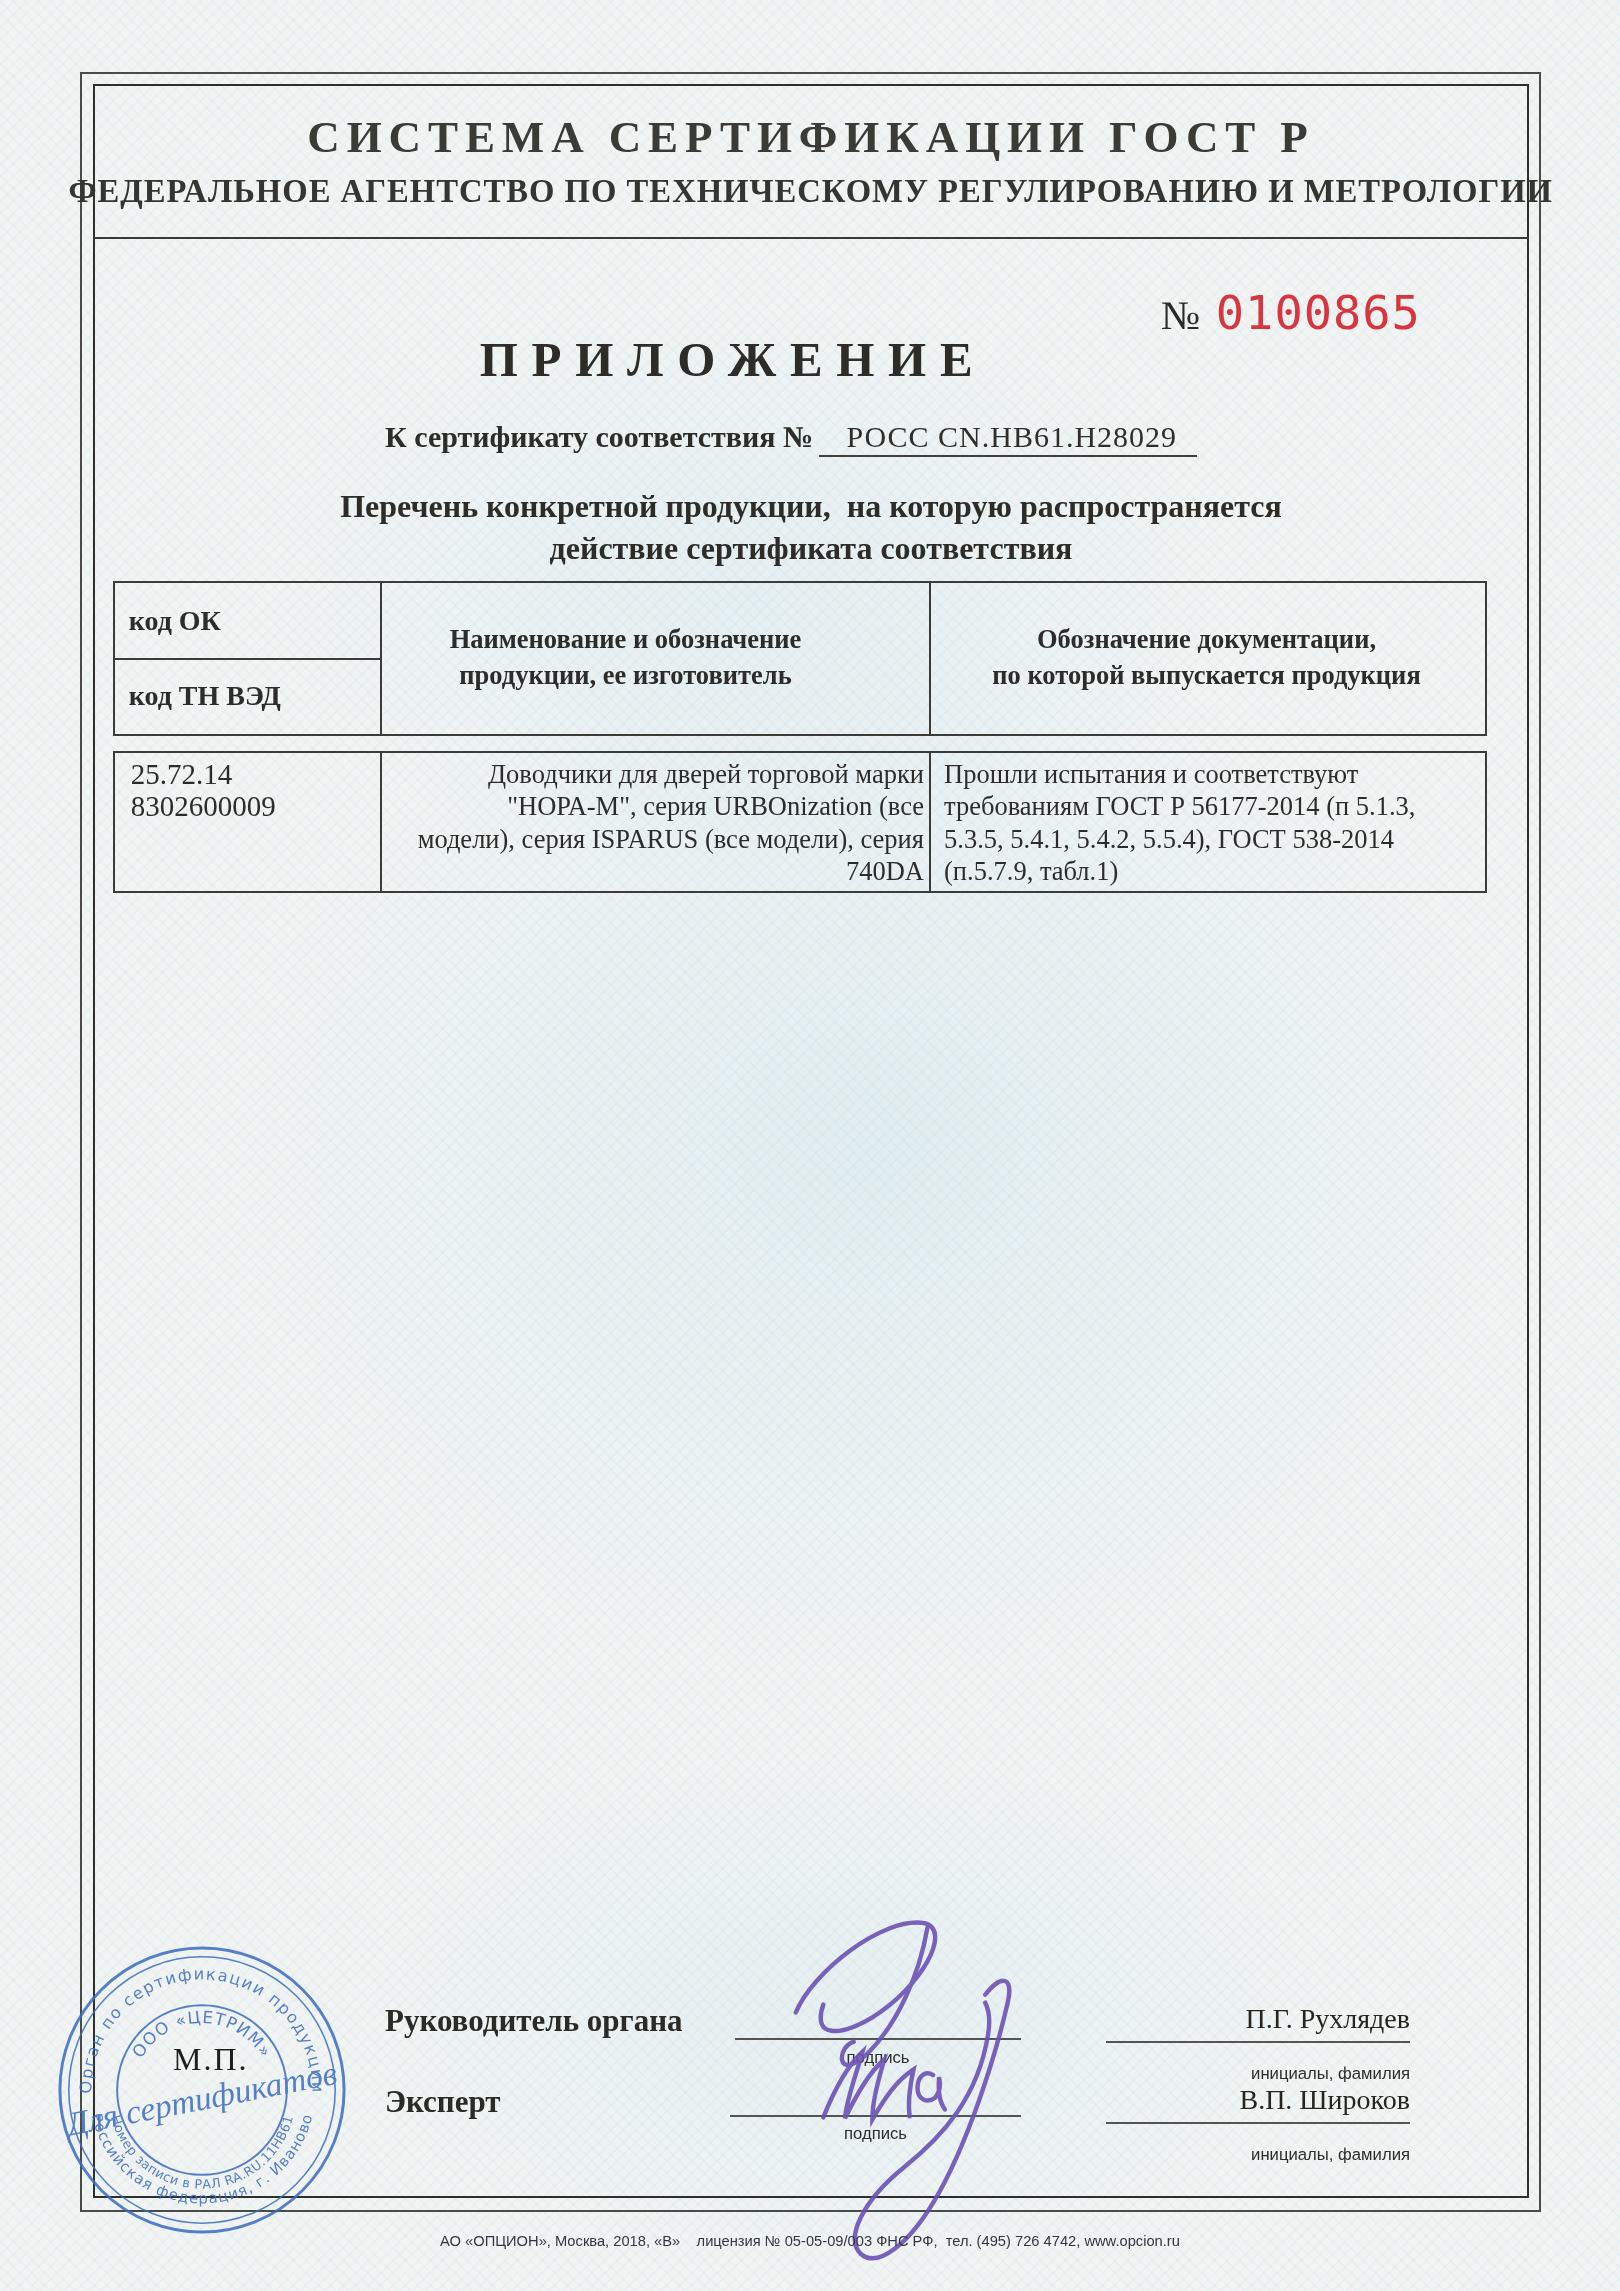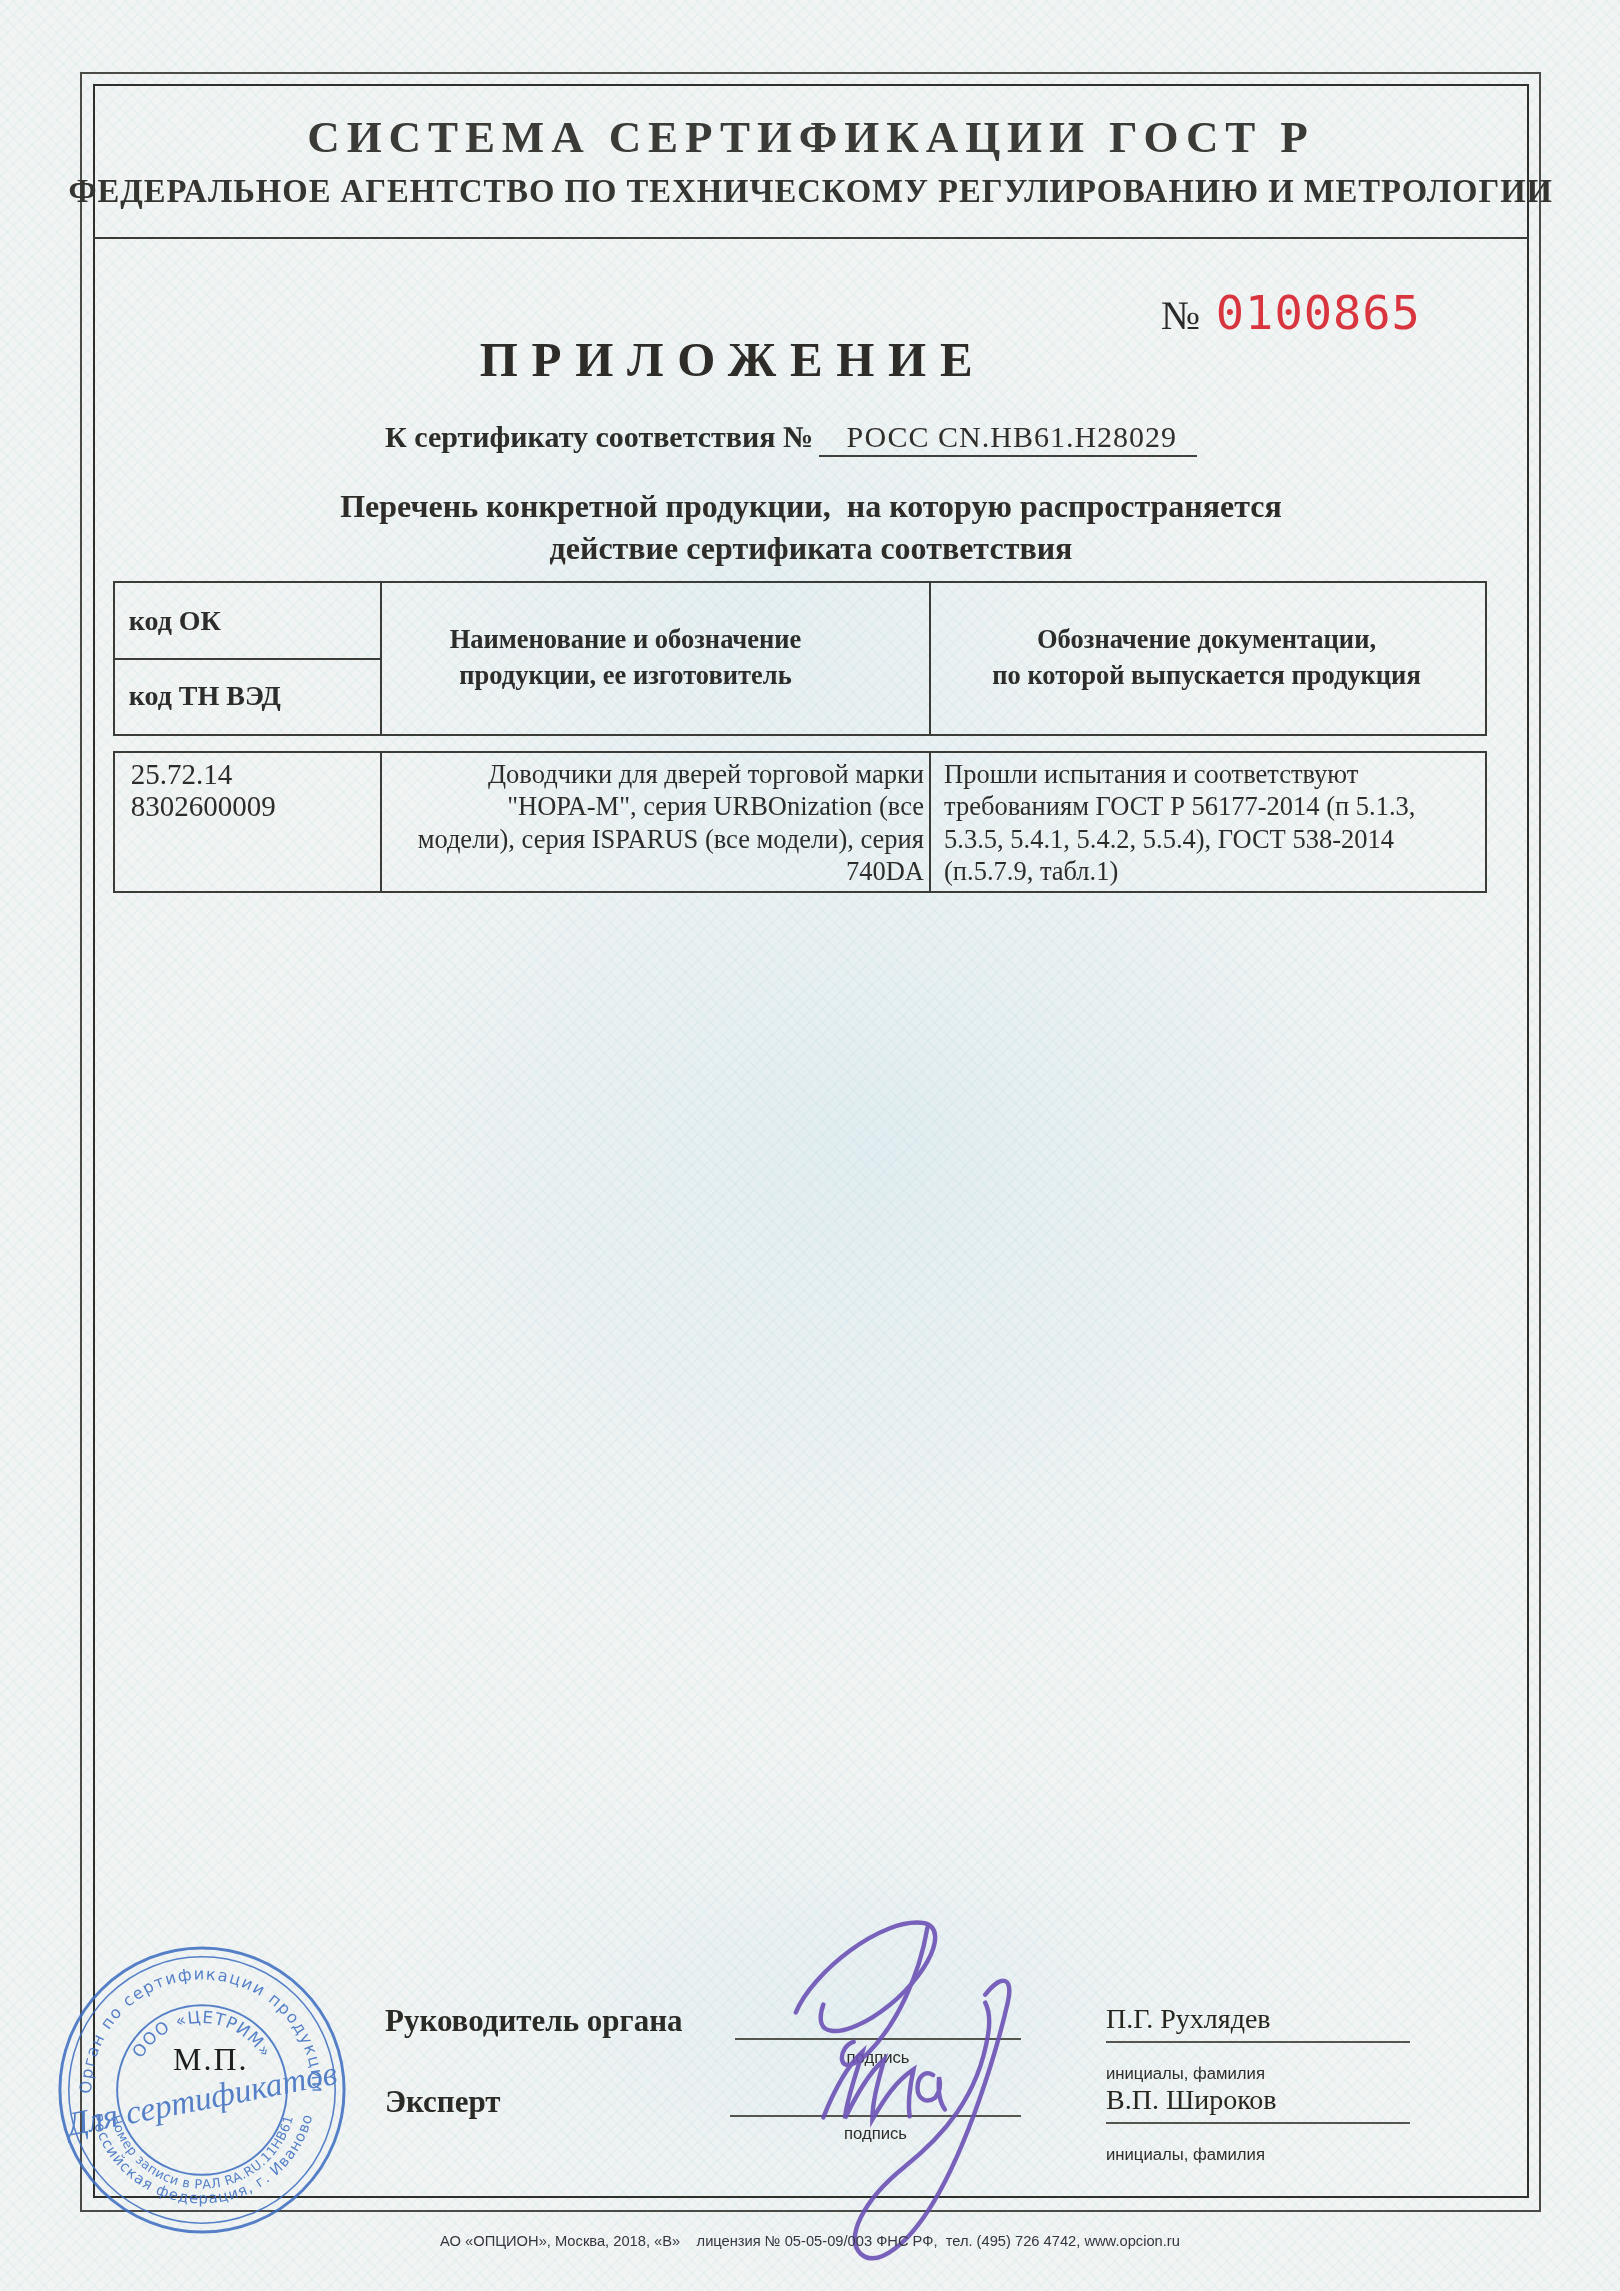--- a/index.html
+++ b/index.html
@@ -56,21 +56,21 @@
   .td-c3 { left:829px; top:4.9px; width:534px; font-size:26.5px; line-height:1.22; }
 
   .mp-label { left:173px; top:2041px; font-size:32px; color:#1e1e1c; letter-spacing:2px; }
   .sig-label { font-size:31px; font-weight:bold; color:#2a2a26; }
   .lbl1 { left:385px; top:2003px; } .lbl2 { left:385px; top:2084px; }
   .sig-line { border-bottom:2px solid #55554f; }
   .line1 { left:735px; top:2009px; width:286px; height:31px; }
   .line2 { left:730px; top:2086px; width:291px; height:31px; }
   .line-caption { font-family:"Liberation Sans","DejaVu Sans",sans-serif; font-size:16.7px; color:#2d2d29; text-align:center; }
   .cap1 { left:735px; top:2048px; width:286px; } .cap2 { left:730px; top:2124px; width:291px; }
-  .name-col { width:304px; text-align:left; }
+  .name-col { width:304px; text-align:right; }
   .name1 { left:1106px; top:2003px; } .name2 { left:1106px; top:2084px; }
   .sig-name { font-size:28px; color:#26261f; padding-bottom:5.9px; border-bottom:2px solid #55554f; }
   .name-caption { font-family:"Liberation Sans","DejaVu Sans",sans-serif; font-size:16.7px; color:#2d2d29; padding-top:21px; }
   .footer-note { left:0; top:2233px; width:1620px; text-align:center; white-space:pre;
                  font-family:"Liberation Sans","DejaVu Sans",sans-serif; font-size:14.7px; color:#35353f; }
   .stamp-svg { left:54px; top:1942px; width:296px; height:296px; }
   .sign-svg { left:686px; top:1877px; width:412px; height:417px; }
 </style>
 </head>
 <body>

